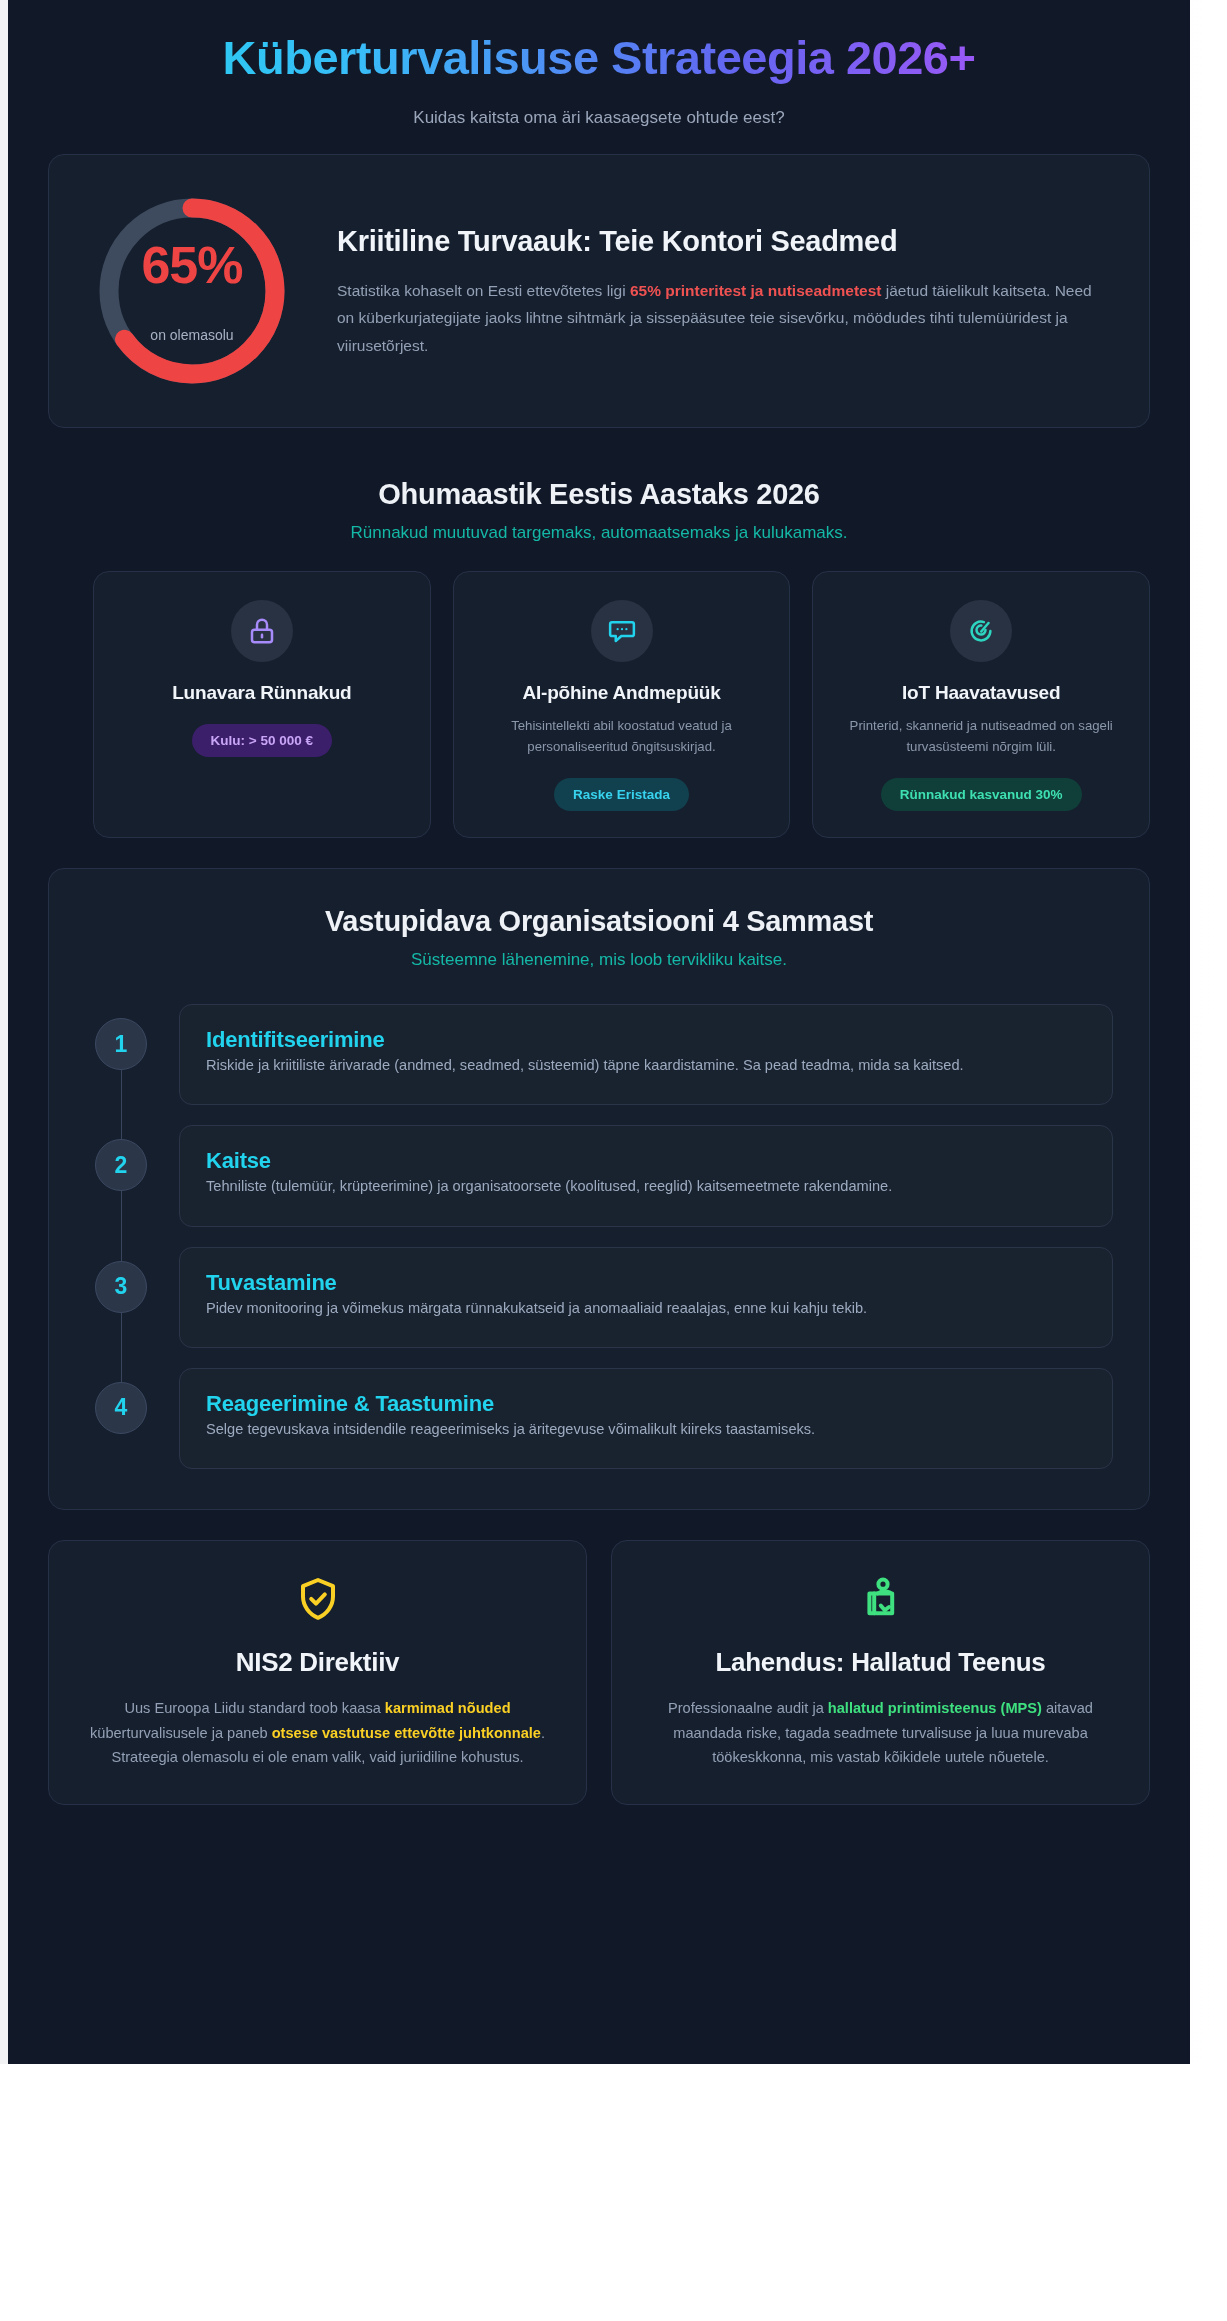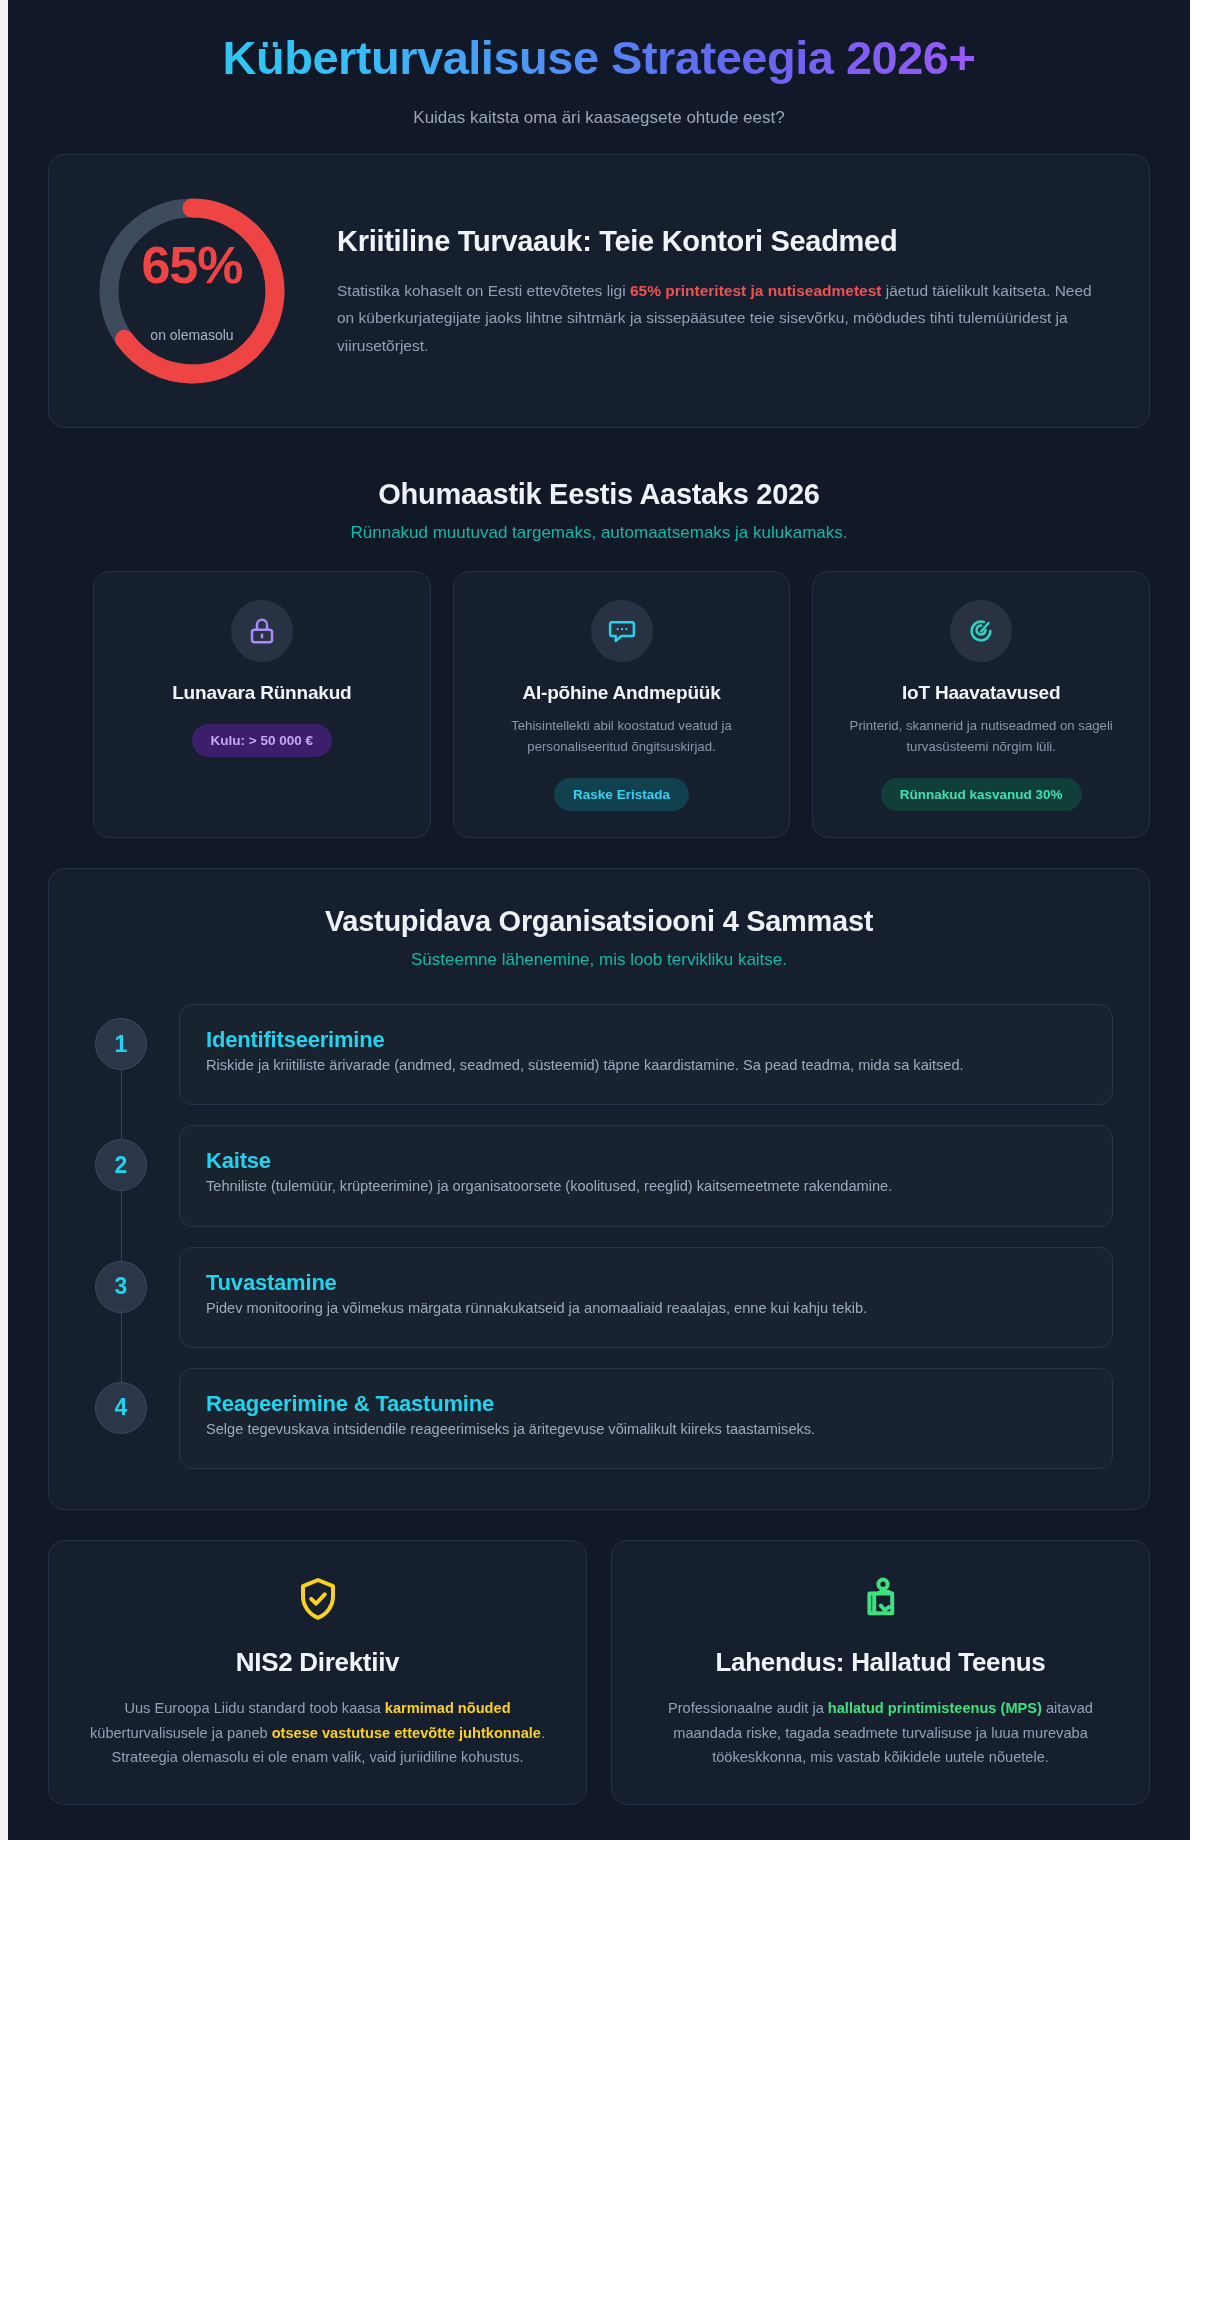--- a/index.html
+++ b/index.html
@@ -7,21 +7,21 @@
   html, body {
     width: 1227px;
     height: 2321px;
     background: #ffffff;
     font-family: "Liberation Sans", sans-serif;
   }
 
   #page-shell {
     position: relative;
     width: 1227px;
-    height: 1840px;
+    height: 2064px;
     background: linear-gradient(to right, #f2f2f4 0px, #ffffff 100%);
     overflow: hidden;
   }
 
   #infographic {
     position: absolute;
     left: 8px;
     top: 0px;
     width: 1182px;
     height: 2321px;

